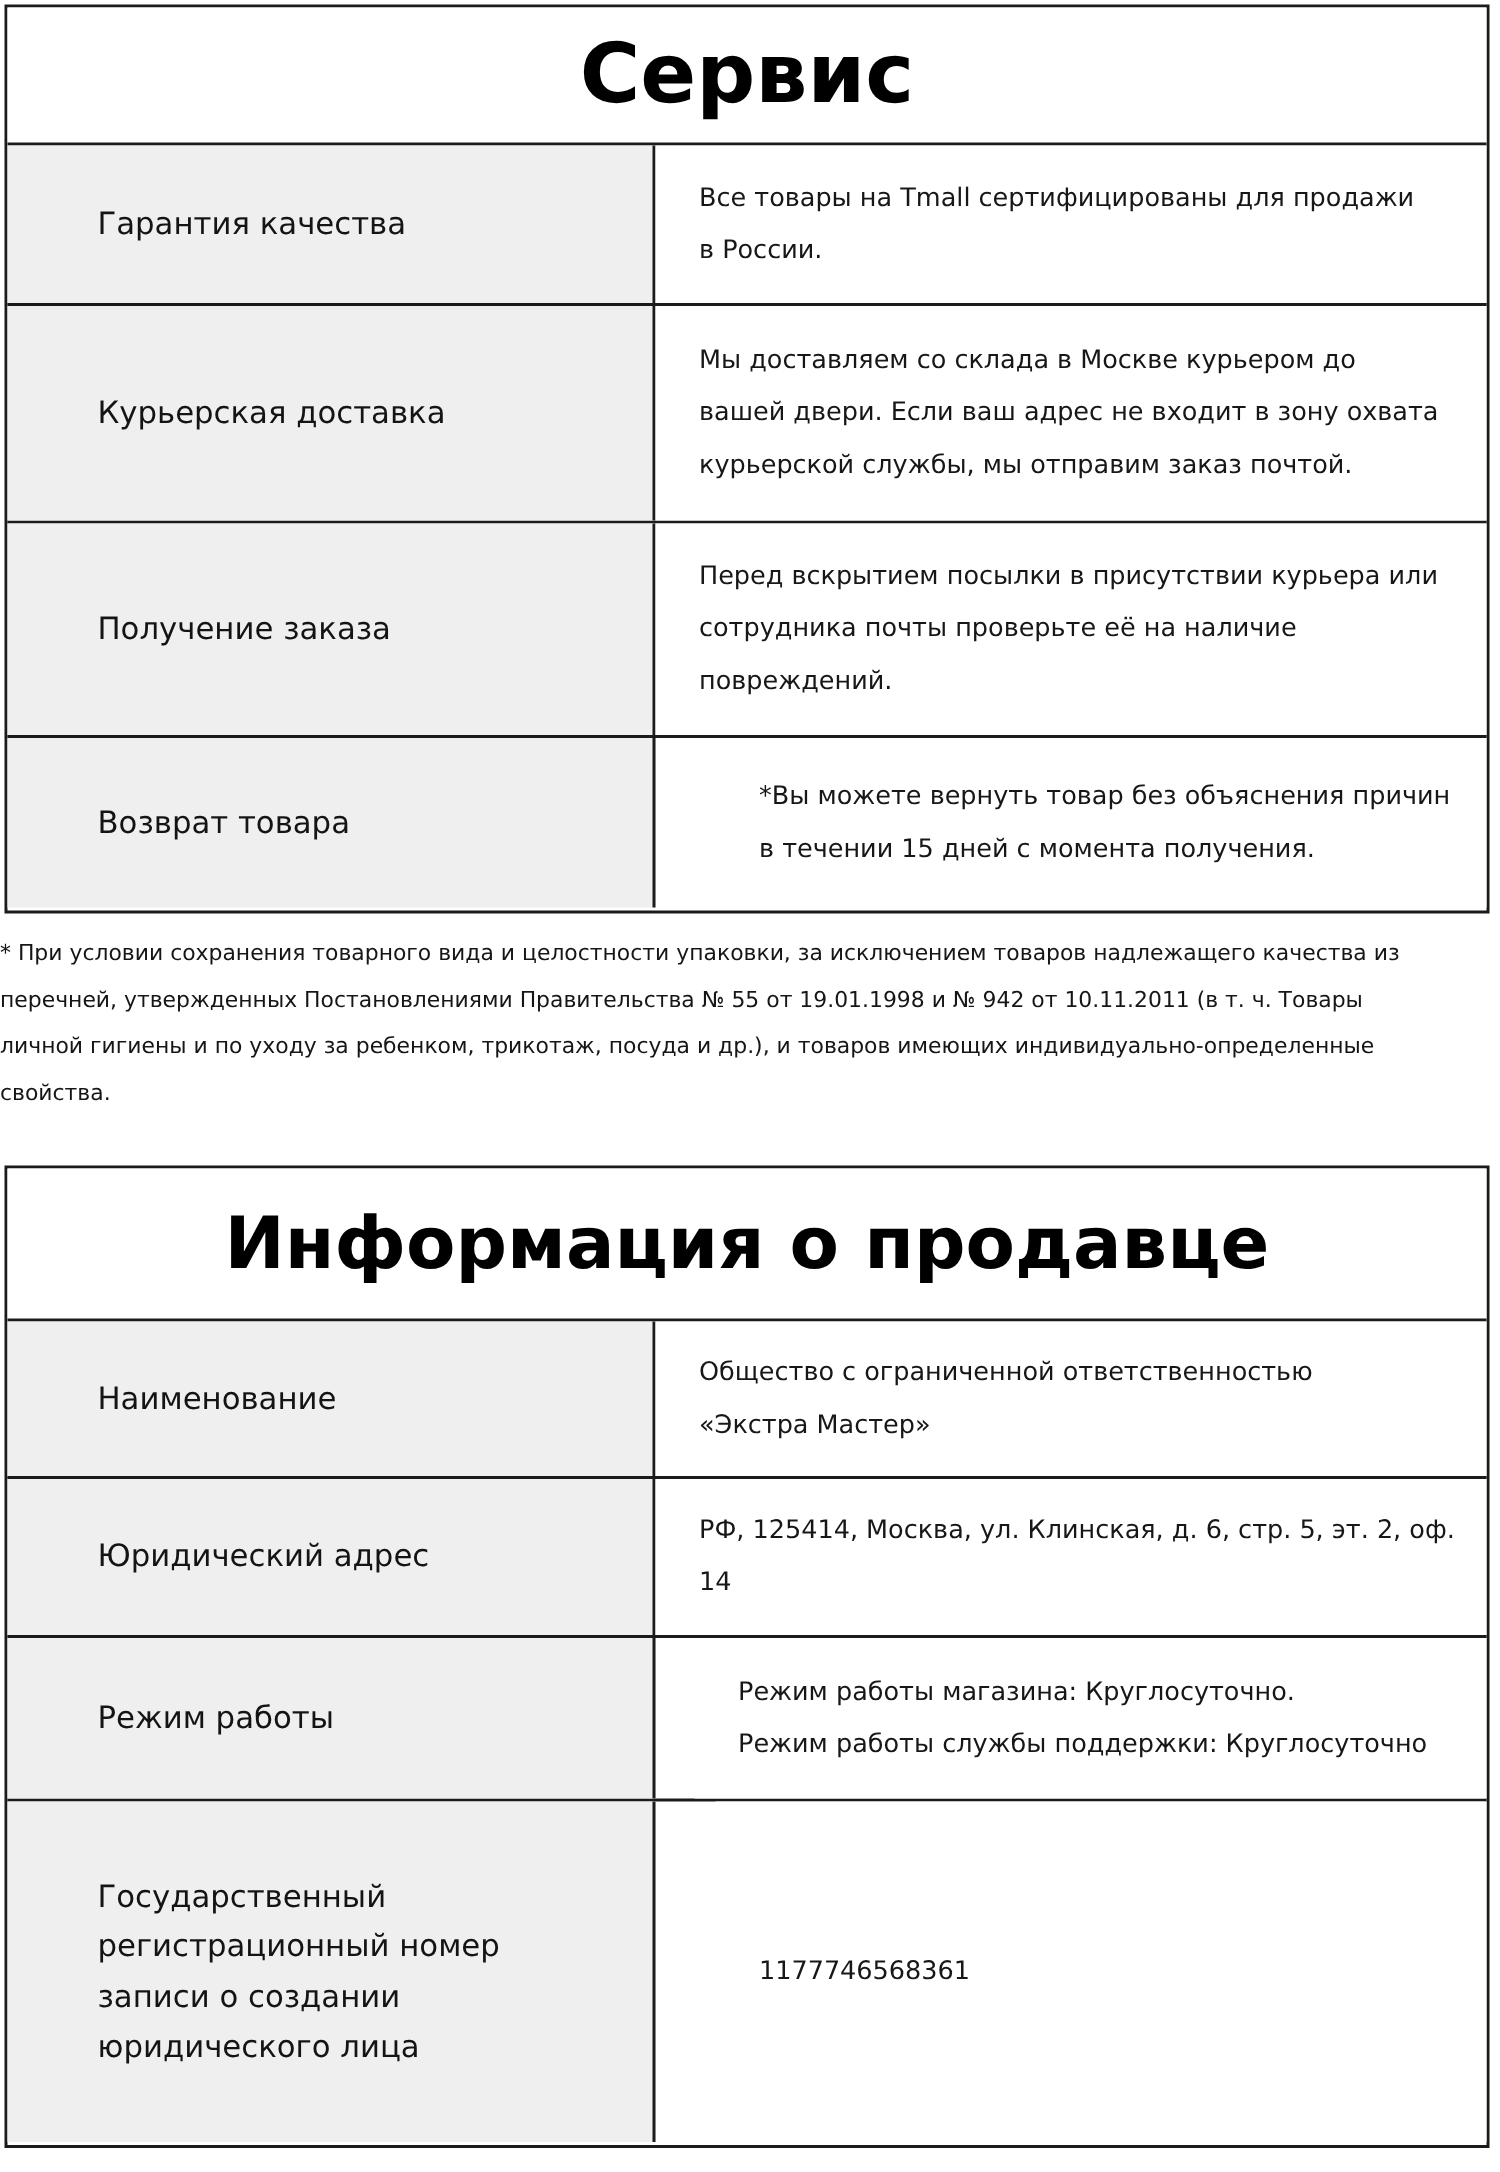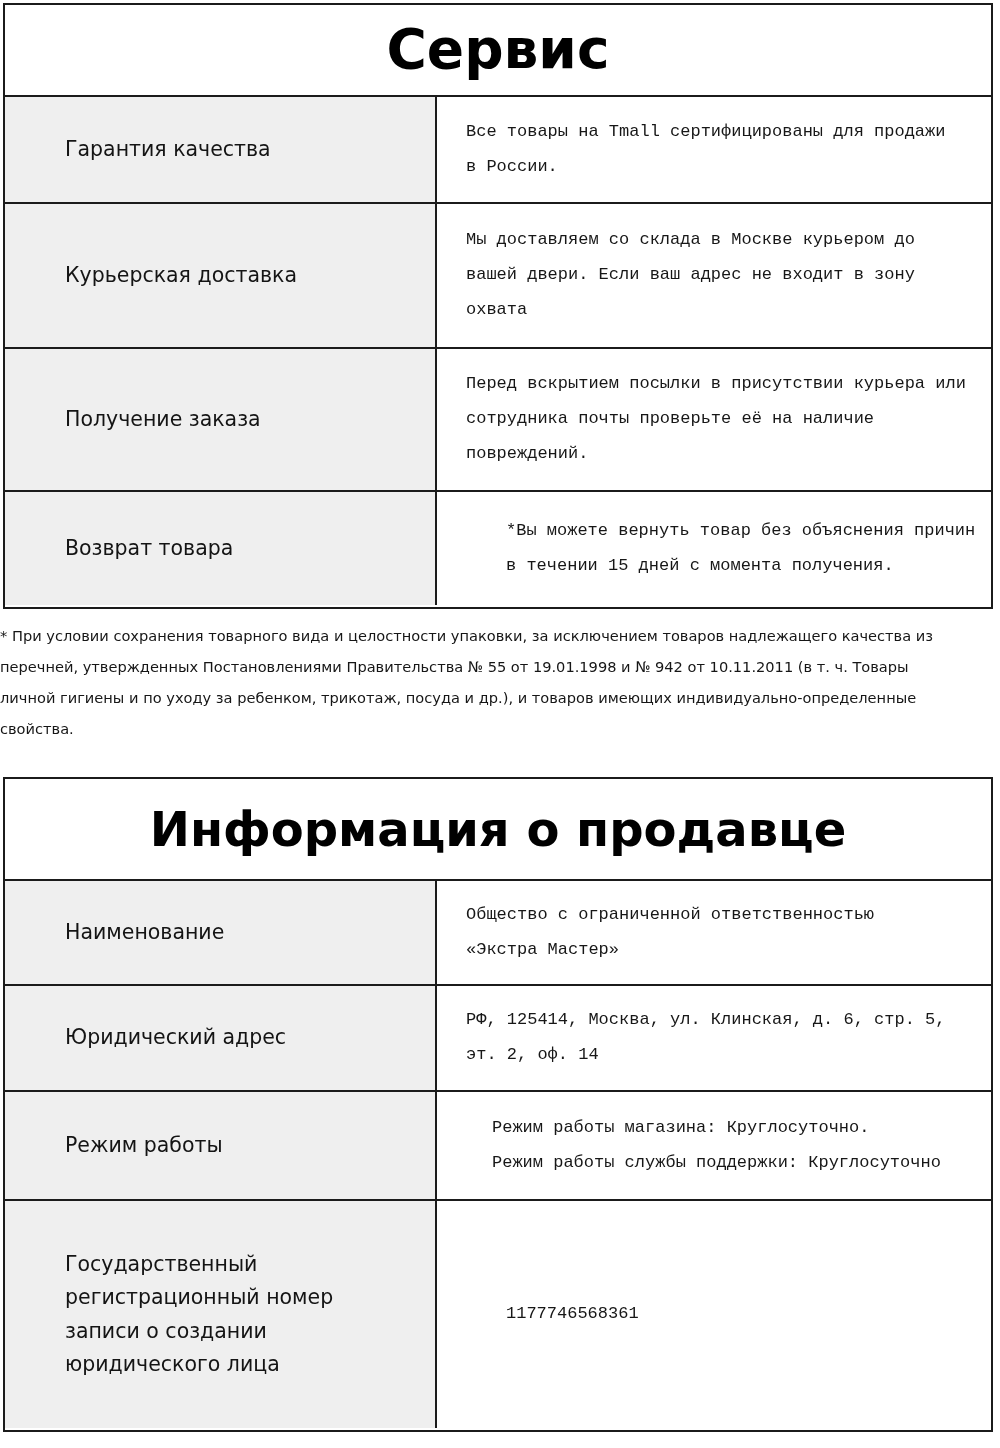--- a/index.html
+++ b/index.html
@@ -76,21 +76,20 @@
   }
 
   .cell-value {
     box-sizing: border-box;
     flex: 1 1 auto;
     background: #ffffff;
     display: flex;
     flex-direction: column;
     justify-content: center;
     padding: 0 8px 0 29px;
-    font-family: Liberation Mono, monospace;
   }
   .cell-value p {
     margin: 0;
     font-size: 17px;
     line-height: 2.05;
     color: #171717;
     font-weight: 400;
   }
 
   
@@ -150,20 +149,21 @@
       </div>
     </div>
 
     <div class="tbl-row" id="row-delivery">
       <div class="cell-label">
         <span>Курьерская доставка</span>
       </div>
       <div class="cell-value">
         <p>Мы доставляем со склада в Москве курьером до</p>
         <p>вашей двери. Если ваш адрес не входит в зону охвата</p>
+        <p>курьерской службы, мы отправим заказ почтой.</p>
       </div>
     </div>
 
     <div class="tbl-row" id="row-receipt">
       <div class="cell-label">
         <span>Получение заказа</span>
       </div>
       <div class="cell-value">
         <p>Перед вскрытием посылки в присутствии курьера или</p>
         <p>сотрудника почты проверьте её на наличие</p>

